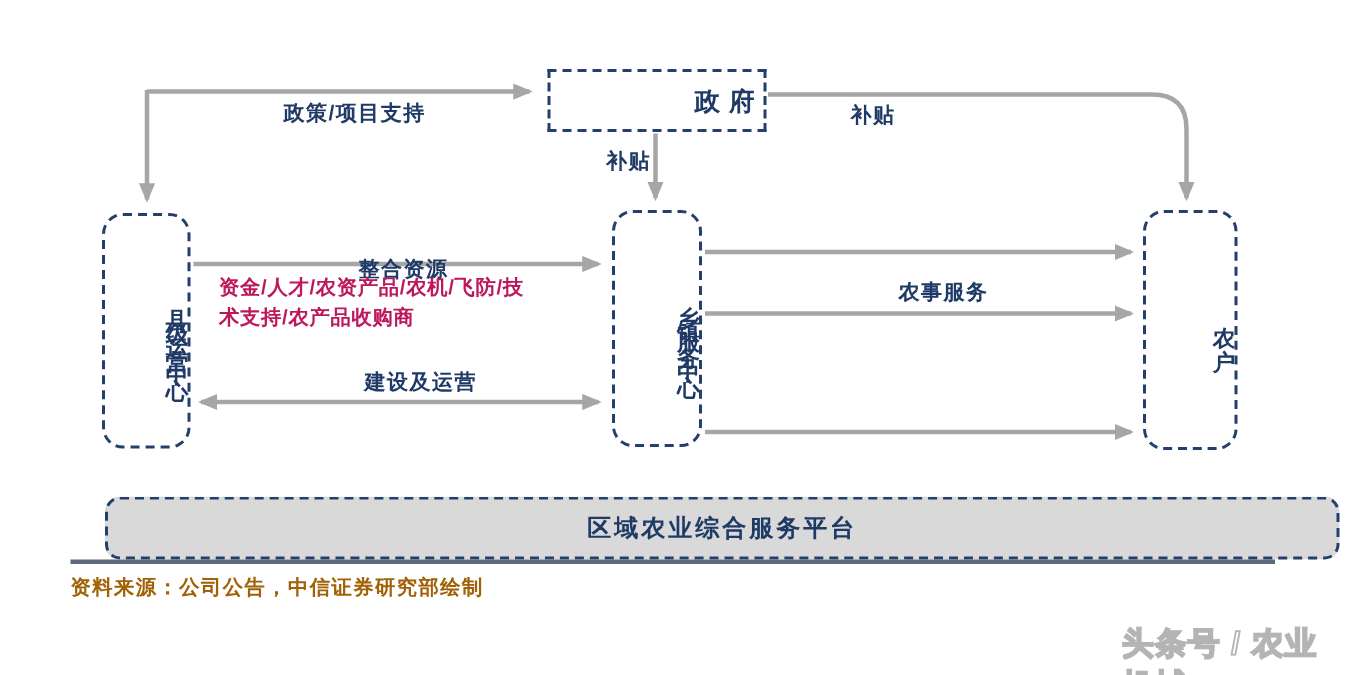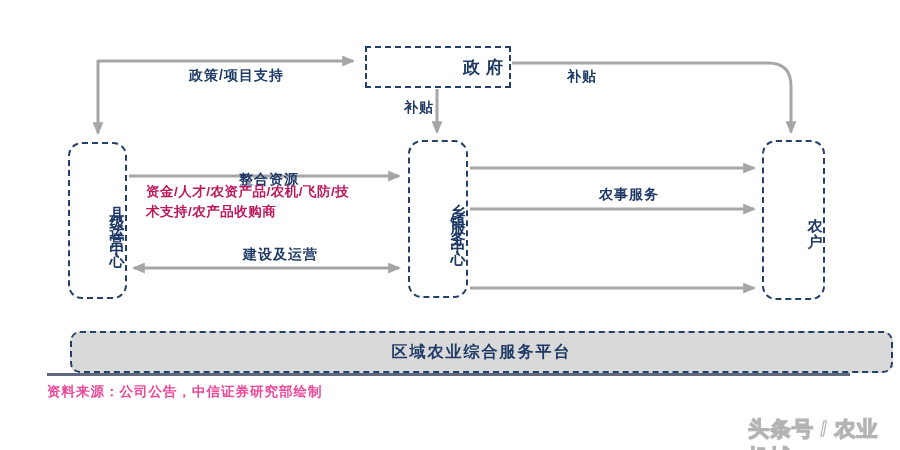--- a/index.html
+++ b/index.html
@@ -28,21 +28,21 @@
   .lbl{
     position:absolute;color:#1f3a66;font-weight:bold;font-size:14px;
     white-space:nowrap;letter-spacing:1px;padding-left:36px;
   }
   .sub{
     position:absolute;color:#be185d;font-weight:bold;font-size:13.5px;
     line-height:1.45;letter-spacing:0.5px;
   }
   .divider{position:absolute;background:#5d6a7d;}
   .source{
-    position:absolute;color:#ec4899;font-size:13.5px;font-weight:bold;letter-spacing:1px;
+    position:absolute;color:#a16207;font-size:13.5px;font-weight:bold;letter-spacing:1px;
   }
   .watermark{
     position:absolute;font-size:21px;font-weight:bold;color:#ffffff;
     -webkit-text-stroke:1.2px #b4b4b4;text-shadow:0 0 1px #c8c8c8;letter-spacing:1px;
   }
 </style>
 </head>
 <body>
 
 <div class="canvas">

